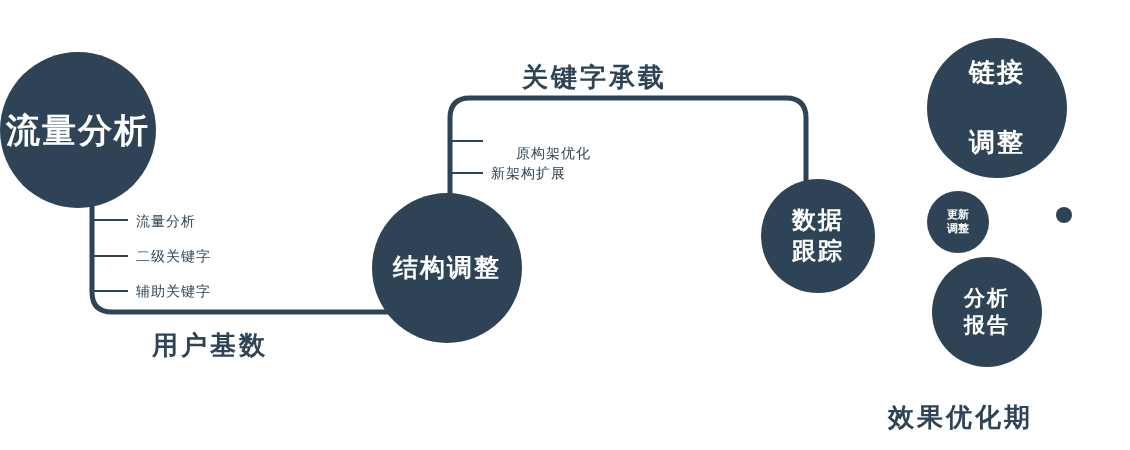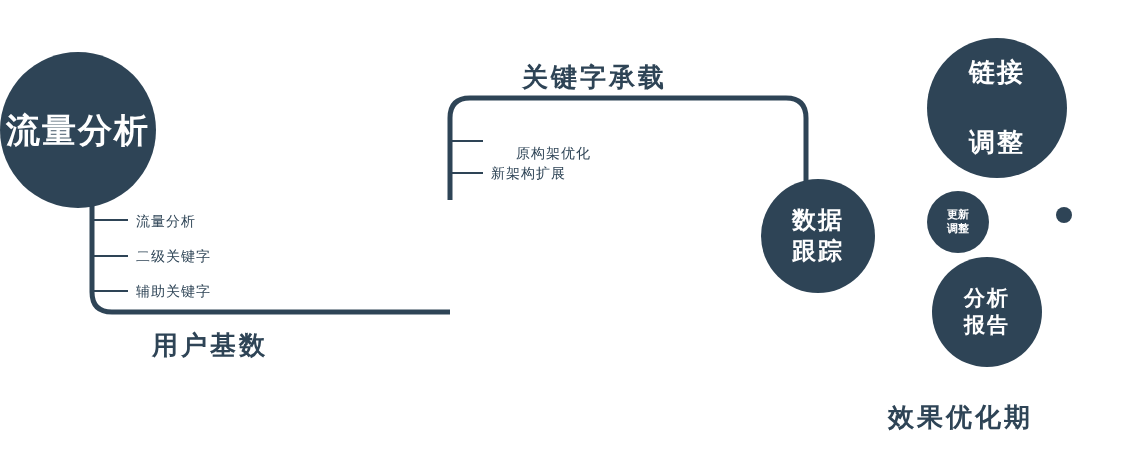--- a/index.html
+++ b/index.html
@@ -59,20 +59,23 @@
     <path class="tick" d="M92 291 H128"></path>
 
     <path class="tick" d="M450 141 H483"></path>
     <path class="tick" d="M450 173 H483"></path>
   </svg>
 
   <div class="node node-traffic">
     <span>流量分析</span>
   </div>
 
+  <div class="node node-structure">
+    <span>结构调整</span>
+  </div>
 
   <div class="node node-data">
     <span>数据</span>
     <span>跟踪</span>
   </div>
 
 
   <div class="node node-link">
     <span>链接</span>
     <span>调整</span>

